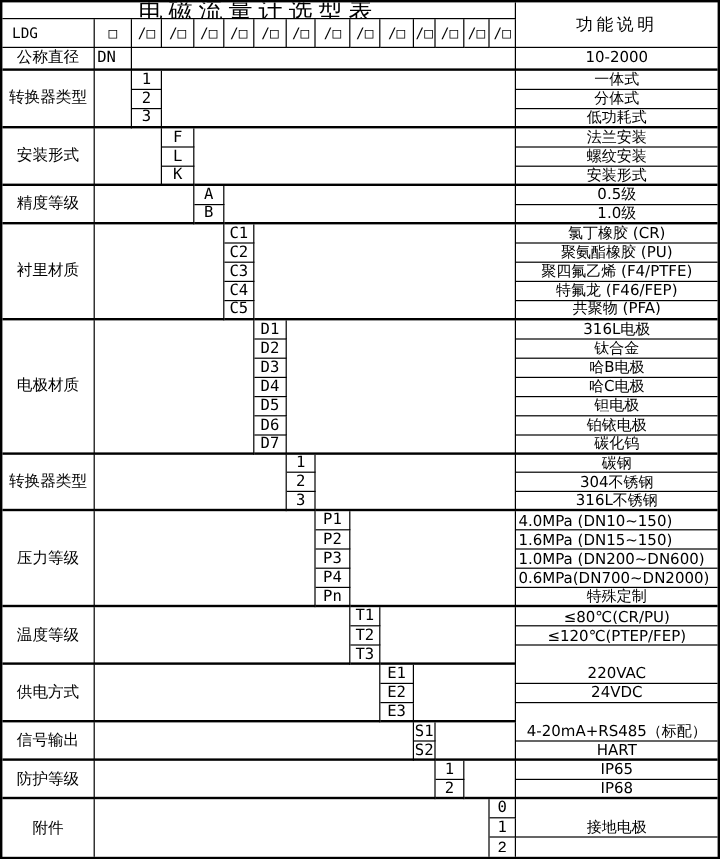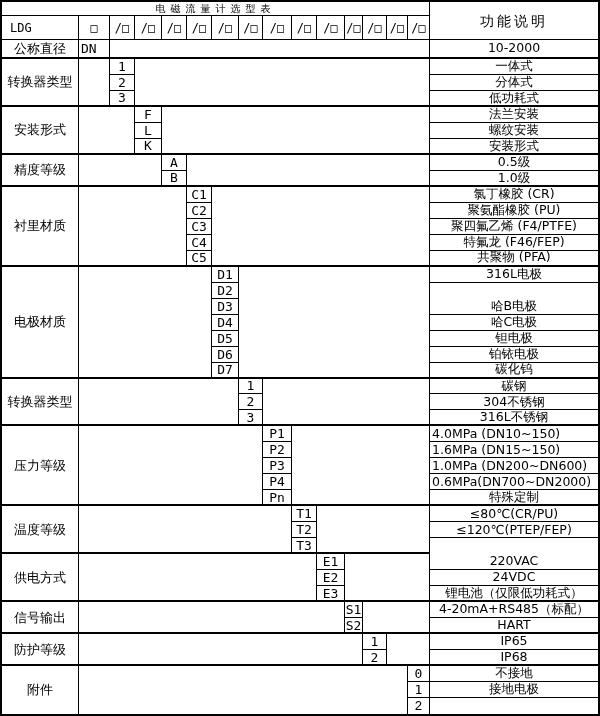--- a/index.html
+++ b/index.html
@@ -19,21 +19,21 @@
     border-right:1px solid #000;
     border-bottom:1px solid #000;
     display:flex;
     align-items:center;
     justify-content:center;
     overflow:hidden;
     font-size:13px;
     line-height:1;
     white-space:nowrap;
   }
-  .t{font-size:10px;letter-spacing:5px;}
+  .t{font-size:20px;letter-spacing:5px;}
   .fh{font-size:14px;letter-spacing:3px;border-right:0;}
   .code{font-family:"DejaVu Sans Mono", monospace;font-size:13px;}
   .mono{font-family:"DejaVu Sans Mono", monospace;font-size:12px;}
   .slot{font-family:"DejaVu Sans Mono", monospace;font-size:12px;letter-spacing:0;}
   .fn{border-right:0;font-size:12.5px;}
   .left{justify-content:flex-start;padding-left:2px;}
   .gb{border-bottom-width:2px;}
   .nb{border-bottom:0;font-family:Liberation Mono, monospace;}
   .lab{font-size:13px;}
 </style>
@@ -112,20 +112,21 @@
   <div class="c gb" style="grid-area:17/2/24/7"></div>
   <div class="c code" style="grid-area:17/7/18/8">D1</div>
   <div class="c code" style="grid-area:18/7/19/8">D2</div>
   <div class="c code" style="grid-area:19/7/20/8">D3</div>
   <div class="c code" style="grid-area:20/7/21/8">D4</div>
   <div class="c code" style="grid-area:21/7/22/8">D5</div>
   <div class="c code" style="grid-area:22/7/23/8">D6</div>
   <div class="c code gb" style="grid-area:23/7/24/8">D7</div>
   <div class="c gb" style="grid-area:17/8/24/16"></div>
   <div class="c fn" style="grid-area:17/16/18/17">316L电极</div>
+  <div class="c fn" style="grid-area:18/16/19/17">钛合金</div>
   <div class="c fn" style="grid-area:19/16/20/17">哈B电极</div>
   <div class="c fn" style="grid-area:20/16/21/17">哈C电极</div>
   <div class="c fn" style="grid-area:21/16/22/17">钽电极</div>
   <div class="c fn" style="grid-area:22/16/23/17">铂铱电极</div>
   <div class="c fn gb" style="grid-area:23/16/24/17">碳化钨</div>
 
   <div class="c lab gb" style="grid-area:24/1/27/2">转换器类型</div>
   <div class="c gb" style="grid-area:24/2/27/8"></div>
   <div class="c code" style="grid-area:24/8/25/9">1</div>
   <div class="c code" style="grid-area:25/8/26/9">2</div>
@@ -159,21 +160,20 @@
   <div class="c fn" style="grid-area:33/16/34/17">≤120℃(PTEP/FEP)</div>
 
   <div class="c lab gb" style="grid-area:35/1/38/2">供电方式</div>
   <div class="c gb" style="grid-area:35/2/38/11"></div>
   <div class="c code" style="grid-area:35/11/36/12">E1</div>
   <div class="c code" style="grid-area:36/11/37/12">E2</div>
   <div class="c code gb" style="grid-area:37/11/38/12">E3</div>
   <div class="c gb" style="grid-area:35/12/38/16"></div>
   <div class="c fn" style="grid-area:35/16/36/17">220VAC</div>
   <div class="c fn" style="grid-area:36/16/37/17">24VDC</div>
-  <div class="c fn gb" style="grid-area:37/16/38/17">锂电池（仅限低功耗式）</div>
 
   <div class="c lab gb" style="grid-area:38/1/40/2">信号输出</div>
   <div class="c gb" style="grid-area:38/2/40/12"></div>
   <div class="c code" style="grid-area:38/12/39/13">S1</div>
   <div class="c code gb" style="grid-area:39/12/40/13">S2</div>
   <div class="c gb" style="grid-area:38/13/40/16"></div>
   <div class="c fn" style="grid-area:38/16/39/17">4-20mA+RS485（标配）</div>
   <div class="c fn gb" style="grid-area:39/16/40/17">HART</div>
 
   <div class="c lab gb" style="grid-area:40/1/42/2">防护等级</div>
@@ -182,16 +182,15 @@
   <div class="c code gb" style="grid-area:41/13/42/14">2</div>
   <div class="c gb" style="grid-area:40/14/42/16"></div>
   <div class="c fn" style="grid-area:40/16/41/17">IP65</div>
   <div class="c fn gb" style="grid-area:41/16/42/17">IP68</div>
 
   <div class="c lab nb" style="grid-area:42/1/45/2">附件</div>
   <div class="c nb" style="grid-area:42/2/45/15"></div>
   <div class="c code" style="grid-area:42/15/43/16">0</div>
   <div class="c code" style="grid-area:43/15/44/16">1</div>
   <div class="c code nb" style="grid-area:44/15/45/16">2</div>
-  <div class="c fn" style="grid-area:42/16/43/17">不接地</div>
   <div class="c fn" style="grid-area:43/16/44/17">接地电极</div>
 
 </div>
 
 </body></html>

